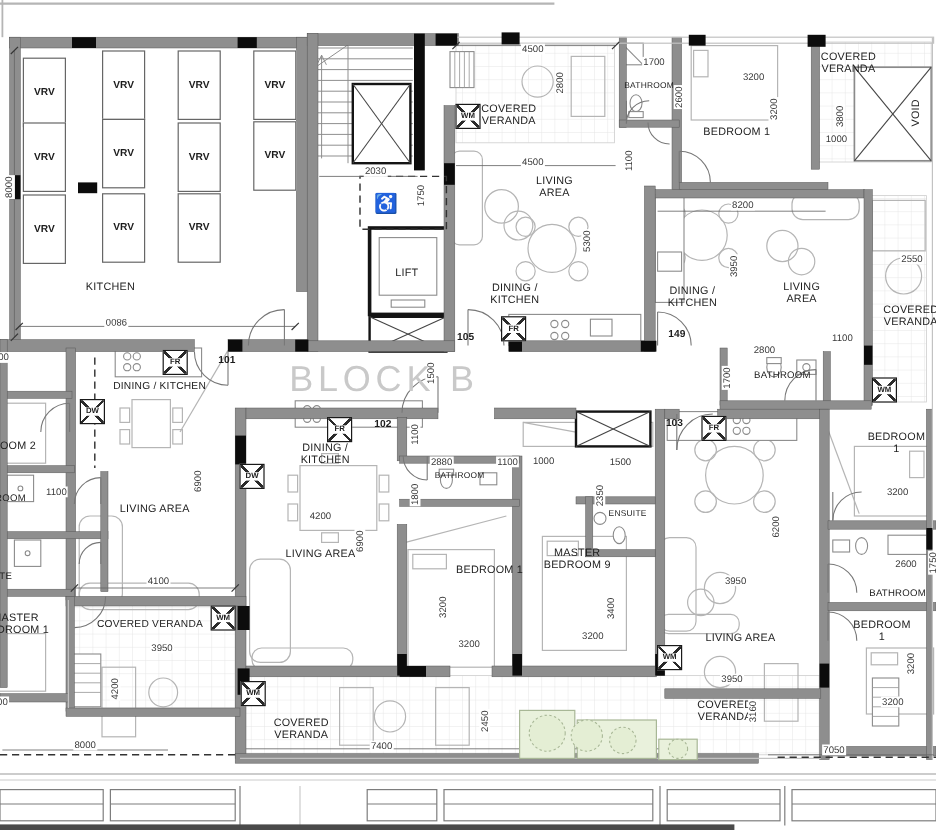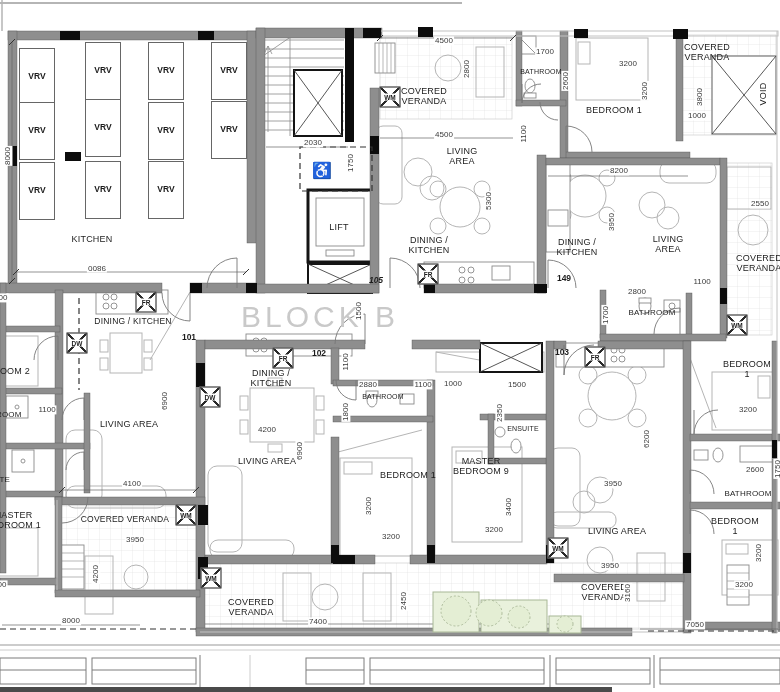--- a/index.html
+++ b/index.html
@@ -484,44 +484,44 @@
       <div class="lb vrv" style="left: 37px; top: 131px; transform: translate(-50%, -50%) rotate(0deg);">VRV</div>
       <div class="lb vrv" style="left: 37px; top: 191px; transform: translate(-50%, -50%) rotate(0deg);">VRV</div>
       <div class="lb vrv" style="left: 103px; top: 71px; transform: translate(-50%, -50%) rotate(0deg);">VRV</div>
       <div class="lb vrv" style="left: 103px; top: 128px; transform: translate(-50%, -50%) rotate(0deg);">VRV</div>
       <div class="lb vrv" style="left: 103px; top: 190px; transform: translate(-50%, -50%) rotate(0deg);">VRV</div>
       <div class="lb vrv" style="left: 166px; top: 71px; transform: translate(-50%, -50%) rotate(0deg);">VRV</div>
       <div class="lb vrv" style="left: 166px; top: 131px; transform: translate(-50%, -50%) rotate(0deg);">VRV</div>
       <div class="lb vrv" style="left: 166px; top: 190px; transform: translate(-50%, -50%) rotate(0deg);">VRV</div>
       <div class="lb vrv" style="left: 229px; top: 71px; transform: translate(-50%, -50%) rotate(0deg);">VRV</div>
       <div class="lb vrv" style="left: 229px; top: 130px; transform: translate(-50%, -50%) rotate(0deg);">VRV</div>
-      <div class="lb unit" style="left: 189px; top: 338px; transform: translate(-50%, -50%) rotate(0deg);">101</div>
+      <div class="lb unit" style="left: 189px; top: 300px; transform: translate(-50%, -50%) rotate(0deg);">101</div>
       <div class="lb unit" style="left: 319px; top: 354px; transform: translate(-50%, -50%) rotate(0deg);">102</div>
       <div class="lb unit" style="left: 562px; top: 353px; transform: translate(-50%, -50%) rotate(0deg);">103</div>
       <div class="lb unit" style="left: 564px; top: 279px; transform: translate(-50%, -50%) rotate(0deg);">149</div>
-      <div class="lb unit" style="left: 376px; top: 281px; transform: translate(-50%, -50%) rotate(0deg); font-style: italic;">105</div>
+      <div class="lb unit" style="left: 388px; top: 281px; transform: translate(-50%, -50%) rotate(0deg);">105</div>
       <div class="lb app" style="left: 428px; top: 274px; transform: translate(-50%, -50%) rotate(0deg);"><span>FR</span></div>
       <div class="lb app" style="left: 146px; top: 302px; transform: translate(-50%, -50%) rotate(0deg);"><span>FR</span></div>
       <div class="lb app" style="left: 283px; top: 358px; transform: translate(-50%, -50%) rotate(0deg);"><span>FR</span></div>
       <div class="lb app" style="left: 595px; top: 357px; transform: translate(-50%, -50%) rotate(0deg);"><span>FR</span></div>
       <div class="lb app" style="left: 77px; top: 343px; transform: translate(-50%, -50%) rotate(0deg);"><span>DW</span></div>
       <div class="lb app" style="left: 210px; top: 397px; transform: translate(-50%, -50%) rotate(0deg);"><span>DW</span></div>
       <div class="lb app" style="left: 390px; top: 97px; transform: translate(-50%, -50%) rotate(0deg);"><span>WM</span></div>
       <div class="lb app" style="left: 737px; top: 325px; transform: translate(-50%, -50%) rotate(0deg);"><span>WM</span></div>
       <div class="lb app" style="left: 186px; top: 515px; transform: translate(-50%, -50%) rotate(0deg);"><span>WM</span></div>
       <div class="lb app" style="left: 211px; top: 578px; transform: translate(-50%, -50%) rotate(0deg);"><span>WM</span></div>
       <div class="lb app" style="left: 558px; top: 548px; transform: translate(-50%, -50%) rotate(0deg);"><span>WM</span></div>
       <div class="lb dim" style="left: 444px; top: 41px; transform: translate(-50%, -50%) rotate(0deg);">4500</div>
       <div class="lb dim" style="left: 545px; top: 52px; transform: translate(-50%, -50%) rotate(0deg);">1700</div>
       <div class="lb dim" style="left: 628px; top: 64px; transform: translate(-50%, -50%) rotate(0deg);">3200</div>
       <div class="lb dim" style="left: 697px; top: 116px; transform: translate(-50%, -50%) rotate(0deg);">1000</div>
       <div class="lb dim" style="left: 313px; top: 143px; transform: translate(-50%, -50%) rotate(0deg);">2030</div>
       <div class="lb dim" style="left: 444px; top: 135px; transform: translate(-50%, -50%) rotate(0deg);">4500</div>
       <div class="lb dim" style="left: 619px; top: 171px; transform: translate(-50%, -50%) rotate(0deg);">8200</div>
-      <div class="lb dim" style="left: 760px; top: 204px; transform: translate(-50%, -50%) rotate(0deg);">2550</div>
+      <div class="lb dim" style="left: 760px; top: 216px; transform: translate(-50%, -50%) rotate(0deg);">2550</div>
       <div class="lb dim" style="left: 637px; top: 292px; transform: translate(-50%, -50%) rotate(0deg);">2800</div>
       <div class="lb dim" style="left: 702px; top: 282px; transform: translate(-50%, -50%) rotate(0deg);">1100</div>
       <div class="lb dim" style="left: 368px; top: 385px; transform: translate(-50%, -50%) rotate(0deg);">2880</div>
       <div class="lb dim" style="left: 423px; top: 385px; transform: translate(-50%, -50%) rotate(0deg);">1100</div>
       <div class="lb dim" style="left: 453px; top: 384px; transform: translate(-50%, -50%) rotate(0deg);">1000</div>
       <div class="lb dim" style="left: 517px; top: 385px; transform: translate(-50%, -50%) rotate(0deg);">1500</div>
       <div class="lb dim" style="left: 267px; top: 430px; transform: translate(-50%, -50%) rotate(0deg);">4200</div>
       <div class="lb dim" style="left: 132px; top: 484px; transform: translate(-50%, -50%) rotate(0deg);">4100</div>
       <div class="lb dim" style="left: 47px; top: 410px; transform: translate(-50%, -50%) rotate(0deg);">1100</div>
       <div class="lb dim" style="left: 391px; top: 537px; transform: translate(-50%, -50%) rotate(0deg);">3200</div>

